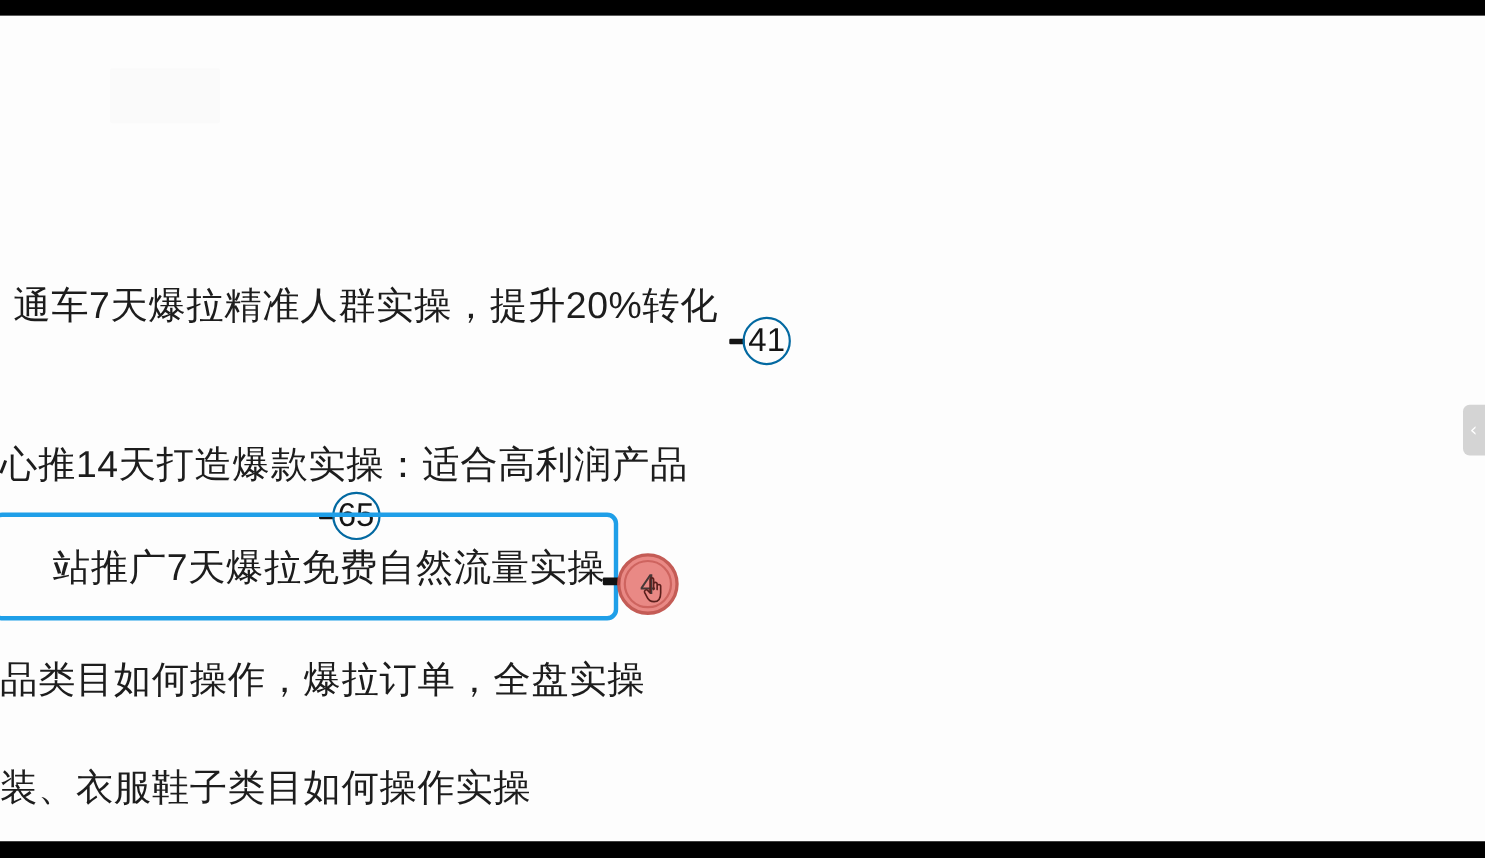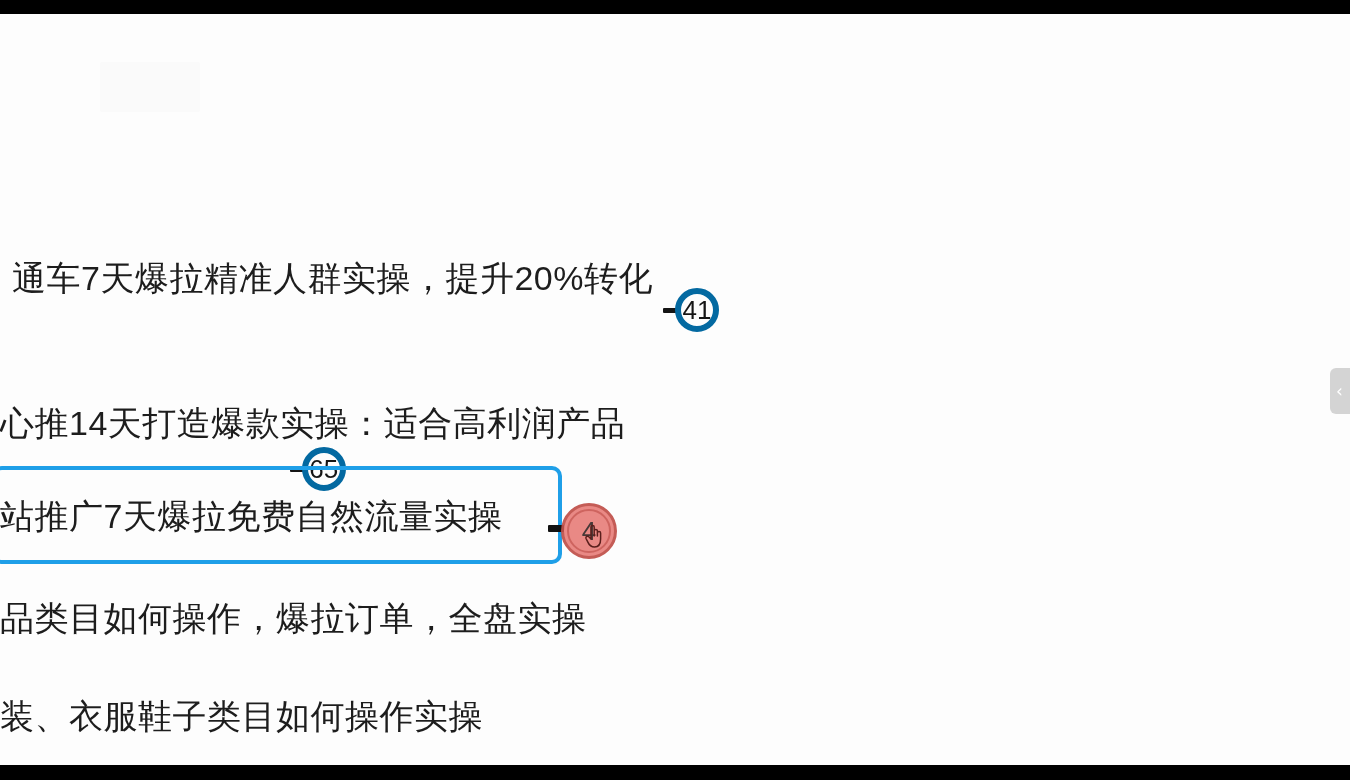--- a/index.html
+++ b/index.html
@@ -87,42 +87,42 @@
   .badge-dash {
     width: 14px;
     height: 5px;
     background: #151515;
     border-radius: 1px;
     margin-right: -2px;
   }
   .badge-circle {
     width: 44px;
     height: 44px;
-    border: 6px solid #0369a1;
+    border: 2px solid #0369a1;
     border-radius: 50%;
     display: flex;
     align-items: center;
     justify-content: center;
-    font-size: 26px;
+    font-size: 30px;
     color: #151515;
     font-family: "Liberation Sans", "DejaVu Sans", sans-serif;
     background: transparent;
     box-sizing: border-box;
   }
 
   
   #row-1 { left: 12px; top: 238px; align-items: flex-start; }
   #row-1 .row-text { display: block; }
   #row-1 .badge-wrap { margin-top: 36px; }
 
   
   #row-2 { top: 385px; flex-direction: column; }
 
   
-  #row-3 { top: 478px; }
+  #row-3 { top: 478px; padding-left: 48px; }
   .selection-box {
     position: absolute;
     left: -8px;
     top: 452px;
     width: 570px;
     height: 98px;
     border: 4px solid #1f9fe8;
     border-radius: 10px;
     box-sizing: border-box;
     background: transparent;

